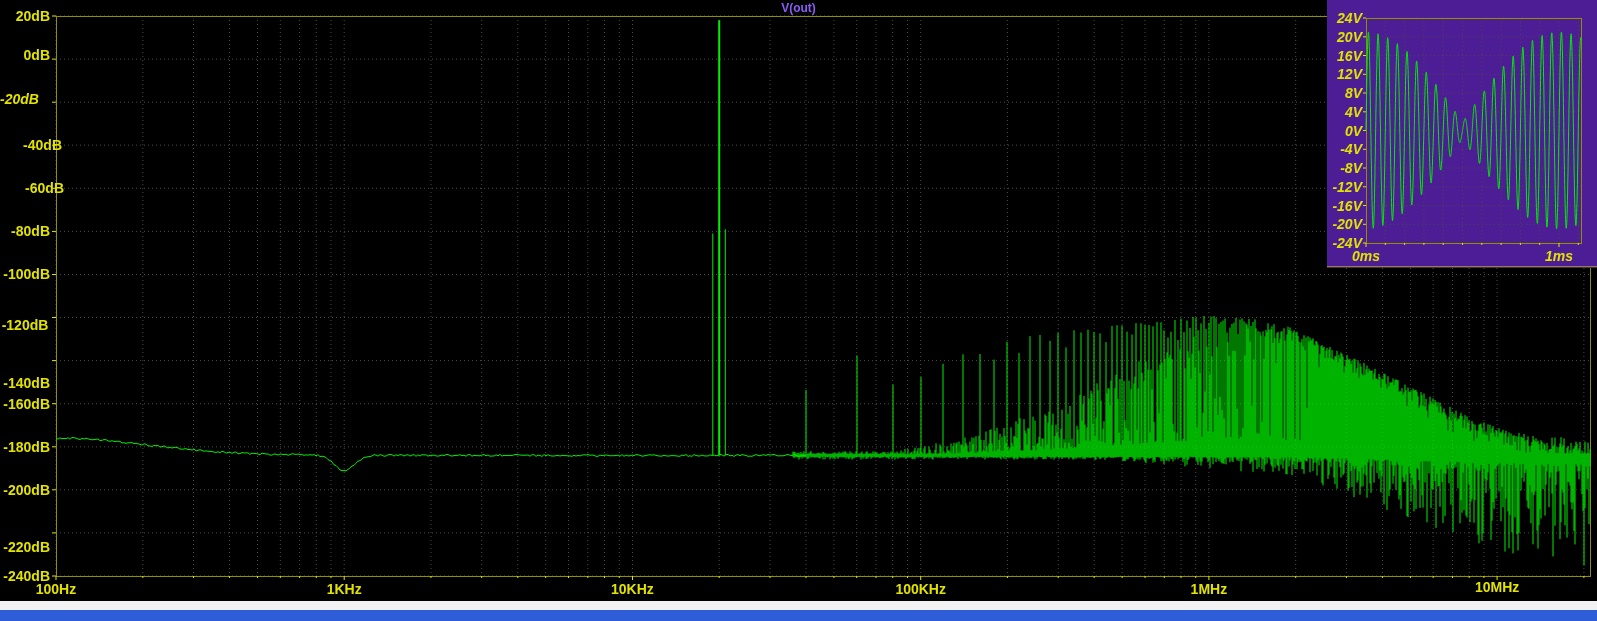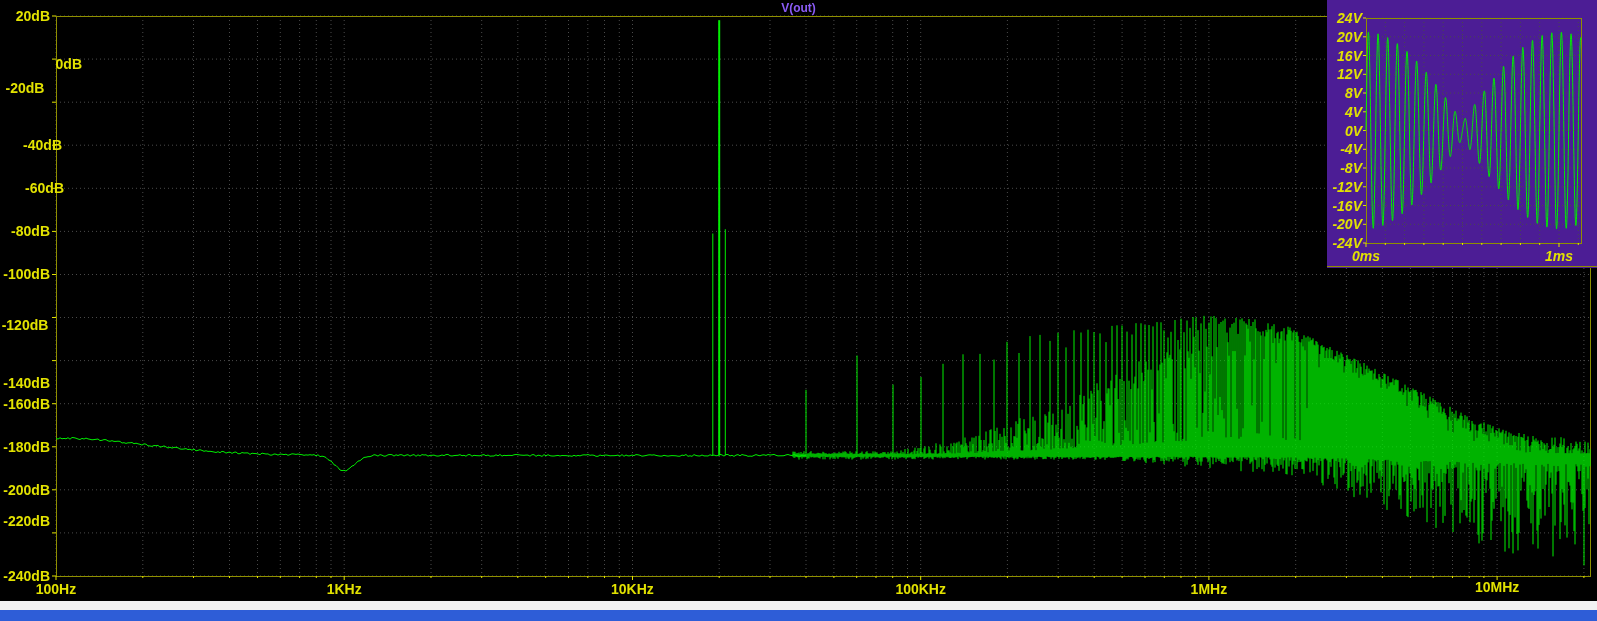--- a/index.html
+++ b/index.html
@@ -27,32 +27,32 @@
         <rect x="56.5" y="16.5" width="1534" height="560" stroke="#8f8f00" fill="none" stroke-width="1"></rect>
         <path d="M52 16.0L56 16.0M52 59.1L56 59.1M52 102.2L56 102.2M52 145.2L56 145.2M52 188.3L56 188.3M52 231.4L56 231.4M52 274.5L56 274.5M52 317.5L56 317.5M52 360.6L56 360.6M52 403.7L56 403.7M52 446.8L56 446.8M52 489.8L56 489.8M52 532.9L56 532.9M52 576.0L56 576.0M56.0 576L56.0 580M142.8 576L142.8 578M193.5 576L193.5 578M229.5 576L229.5 578M257.5 576L257.5 578M280.3 576L280.3 578M299.6 576L299.6 578M316.3 576L316.3 578M331.0 576L331.0 578M344.2 576L344.2 580M431.0 576L431.0 578M481.7 576L481.7 578M517.8 576L517.8 578M545.7 576L545.7 578M568.5 576L568.5 578M587.8 576L587.8 578M604.5 576L604.5 578M619.3 576L619.3 578M632.5 576L632.5 580M719.2 576L719.2 578M770.0 576L770.0 578M806.0 576L806.0 578M833.9 576L833.9 578M856.7 576L856.7 578M876.0 576L876.0 578M892.7 576L892.7 578M907.5 576L907.5 578M920.7 576L920.7 580M1007.4 576L1007.4 578M1058.2 576L1058.2 578M1094.2 576L1094.2 578M1122.1 576L1122.1 578M1145.0 576L1145.0 578M1164.3 576L1164.3 578M1181.0 576L1181.0 578M1195.7 576L1195.7 578M1208.9 576L1208.9 580M1295.7 576L1295.7 578M1346.4 576L1346.4 578M1382.4 576L1382.4 578M1410.4 576L1410.4 578M1433.2 576L1433.2 578M1452.5 576L1452.5 578M1469.2 576L1469.2 578M1483.9 576L1483.9 578M1497.1 576L1497.1 580M1583.9 576L1583.9 578" stroke="#e2e200" stroke-width="1" fill="none"></path>
         <path d="M56 438.4L58 439.1L60 437.8L62 438.8L64 438.4L66 438.8L68 437.7L70 439.2L72 437.5L74 437.7L76 438.2L78 439.0L80 439.5L82 438.4L84 439.0L86 438.1L88 438.9L90 439.3L92 439.8L94 439.6L96 439.3L98 439.0L100 440.6L102 440.3L104 439.6L106 439.7L108 440.9L110 441.3L112 440.7L114 441.4L116 441.4L118 441.2L120 441.4L122 443.0L124 442.7L126 443.4L128 442.8L130 442.8L132 442.5L134 443.7L136 443.2L138 443.8L140 444.3L142 445.1L144 443.8L146 444.2L148 445.8L150 446.0L152 446.4L154 445.5L156 445.7L158 445.4L160 447.1L162 446.7L164 445.9L166 446.9L168 448.0L170 447.2L172 448.1L174 447.4L176 447.3L178 447.8L180 449.0L182 449.2L184 449.0L186 448.6L188 449.6L190 449.2L192 450.2L194 449.0L196 450.8L198 450.3L200 449.7L202 450.4L204 451.3L206 450.8L208 451.4L210 451.3L212 451.6L214 452.0L216 452.5L218 451.7L220 452.7L222 451.3L224 451.8L226 453.1L228 452.4L230 452.1L232 453.4L234 452.3L236 452.0L238 453.7L240 453.7L242 452.5L244 453.0L246 452.9L248 452.9L250 454.4L252 453.2L254 453.5L256 453.6L258 454.0L260 454.7L262 453.1L264 453.6L266 454.0L268 453.9L270 455.1L272 455.1L274 454.0L276 454.2L278 455.1L280 454.1L282 454.2L284 454.6L286 454.2L288 455.3L290 454.6L292 453.8L294 454.0L296 454.4L298 454.0L300 454.5L302 454.7L304 455.3L306 454.9L308 455.1L310 454.7L312 455.1L314 454.6L316 455.8L318 454.7L320 456.6L322 456.2L324 456.6L326 457.5L328 459.6L330 460.6L332 461.9L334 464.8L336 465.5L338 467.5L340 470.0L342 470.6L344 470.3L346 471.0L348 469.4L350 467.9L352 466.0L354 465.4L356 463.2L358 461.1L360 460.7L362 459.0L364 457.4L366 457.2L368 456.7L370 456.6L372 455.9L374 454.7L376 455.1L378 456.1L380 454.6L382 455.2L384 456.2L386 456.0L388 454.8L390 454.5L392 454.7L394 456.1L396 454.8L398 455.5L400 454.7L402 454.8L404 456.0L406 455.1L408 454.7L410 456.1L412 455.1L414 454.6L416 456.3L418 454.8L420 456.0L422 454.6L424 455.0L426 454.8L428 456.1L430 455.4L432 455.3L434 455.1L436 455.9L438 456.1L440 455.7L442 455.0L444 455.6L446 454.6L448 454.4L450 455.7L452 456.0L454 455.6L456 455.4L458 455.3L460 454.7L462 455.7L464 455.3L466 456.2L468 454.7L470 454.6L472 456.2L474 455.3L476 455.6L478 455.7L480 455.8L482 455.0L484 454.6L486 455.8L488 455.0L490 456.2L492 456.0L494 456.0L496 454.8L498 455.8L500 454.5L502 456.1L504 455.3L506 455.6L508 455.4L510 455.4L512 455.5L514 454.8L516 454.5L518 454.7L520 455.0L522 455.2L524 455.3L526 455.1L528 455.1L530 456.2L532 454.7L534 454.7L536 456.3L538 455.2L540 455.5L542 456.4L544 454.6L546 455.8L548 454.7L550 455.7L552 456.0L554 456.0L556 455.7L558 455.4L560 456.0L562 455.5L564 455.6L566 455.6L568 455.9L570 455.9L572 456.3L574 455.3L576 456.1L578 455.4L580 455.9L582 455.1L584 454.8L586 455.0L588 454.5L590 455.3L592 455.0L594 455.3L596 456.3L598 456.3L600 455.0L602 455.7L604 455.3L606 455.0L608 455.3L610 455.8L612 455.7L614 455.7L616 455.5L618 455.1L620 456.2L622 454.6L624 456.3L626 455.0L628 455.9L630 455.8L632 455.0L634 455.6L636 454.6L638 454.8L640 455.3L642 456.2L644 455.9L646 455.5L648 455.0L650 454.8L652 455.1L654 454.8L656 455.4L658 455.8L660 456.1L662 456.1L664 455.3L666 455.8L668 456.1L670 455.8L672 455.6L674 455.7L676 455.8L678 456.2L680 456.2L682 455.1L684 455.5L686 454.5L688 456.3L690 455.8L692 456.3L694 454.6L696 455.5L698 455.9L700 456.0L702 455.0L704 455.9L706 455.9L708 456.0L710 454.8L712 455.5L714 455.0L716 455.8L718 455.5L720 454.4L722 454.9L724 456.1L726 454.5L728 454.5L730 455.9L732 455.3L734 456.4L736 455.1L738 454.6L740 455.8L742 454.5L744 455.1L746 455.4L748 456.3L750 456.1L752 456.3L754 455.4L756 454.6L758 455.3L760 455.8L762 455.0L764 454.8L766 455.4L768 454.5L770 455.0L772 454.8L774 454.4L776 455.3L778 455.9L780 455.8L782 455.8L784 455.7L786 454.9L788 454.5L790 455.2L792 455.5L794 454.5L796 455.5L798 456.1L800 456.3L802 455.0L804 456.0L806 455.0" stroke="#00ef00" stroke-width="1" fill="none"></path>
         <path d="M793 451.6L793 456.9M794 451.8L794 457.9M795 451.8L795 457.6M796 453.6L796 456.8M797 453.1L797 457.0M798 453.4L798 457.5M799 452.5L799 459.6M800 454.0L800 457.3M801 452.0L801 457.0M802 454.1L802 458.6M803 453.1L803 457.1M804 451.2L804 457.3M805 454.1L805 457.2M806 389.8L806 456.8M807 453.9L807 459.3M808 453.2L808 458.2M809 453.4L809 458.5M810 452.1L810 456.6M811 451.1L811 457.4M812 453.5L812 457.2M813 453.5L813 456.8M814 453.5L814 457.7M815 453.9L815 457.2M816 453.6L816 457.5M817 453.4L817 456.9M818 452.8L818 457.6M819 453.1L819 457.9M820 453.3L820 458.5M821 453.5L821 456.9M822 453.6L822 456.7M823 451.8L823 459.3M824 452.6L824 456.5M825 453.5L825 459.3M826 453.2L826 457.0M827 453.9L827 457.0M828 454.2L828 457.3M829 453.4L829 456.7M830 453.9L830 459.4M831 453.9L831 457.8M832 453.5L832 456.9M833 453.3L833 458.8M834 453.3L834 457.6M835 452.6L835 459.1M836 453.8L836 456.5M837 453.2L837 457.5M838 453.6L838 458.8M839 451.8L839 457.2M840 453.4L840 457.1M841 452.8L841 456.8M842 453.3L842 457.5M843 451.6L843 456.9M844 452.5L844 457.5M845 451.2L845 457.1M846 452.1L846 458.7M847 453.6L847 456.8M848 453.5L848 458.4M849 454.0L849 459.1M850 451.3L850 457.5M851 453.1L851 457.3M852 452.5L852 459.6M853 454.2L853 458.6M854 453.7L854 457.9M855 453.8L855 457.6M856 451.3L856 457.1M857 355.5L857 457.2M858 453.9L858 456.5M859 453.8L859 457.1M860 453.2L860 457.1M861 452.8L861 459.6M862 451.5L862 457.2M863 453.7L863 458.7M864 454.2L864 457.5M865 453.8L865 456.5M866 452.1L866 459.1M867 451.2L867 457.8M868 453.2L868 458.6M869 453.7L869 456.9M870 453.3L870 456.6M871 453.4L871 458.7M872 453.7L872 457.5M873 451.4L873 457.2M874 453.5L874 456.6M875 451.5L875 457.6M876 453.1L876 457.5M877 452.4L877 456.9M878 453.9L878 457.4M879 454.1L879 457.4M880 453.6L880 458.1M881 453.1L881 457.7M882 453.5L882 457.2M883 452.0L883 457.6M884 452.4L884 456.9M885 452.2L885 456.6M886 453.7L886 457.3M887 454.2L887 457.7M888 452.1L888 457.7M889 454.0L889 459.1M890 453.2L890 456.8M891 451.5L891 456.5M892 453.0L892 459.3M893 384.6L893 457.5M894 453.4L894 457.0M895 452.4L895 459.6M896 453.9L896 456.9M897 451.5L897 457.6M898 453.1L898 458.8M899 453.8L899 457.2M900 453.1L900 457.8M901 450.4L901 457.3M902 453.7L902 457.2M903 451.9L903 457.1M904 453.5L904 457.9M905 449.0L905 457.2M906 454.2L906 459.2M907 453.6L907 457.7M908 448.8L908 457.3M909 454.1L909 457.6M910 453.3L910 457.1M911 452.5L911 457.4M912 451.8L912 458.8M913 454.2L913 459.1M914 450.5L914 458.2M915 447.7L915 459.2M916 453.9L916 457.1M917 451.0L917 456.6M918 448.1L918 457.7M919 453.4L919 457.2M920 448.1L920 456.5M921 377.0L921 457.4M922 452.2L922 457.1M923 453.6L923 456.7M924 448.4L924 458.9M925 446.3L925 458.2M926 453.7L926 457.7M927 453.6L927 457.3M928 453.2L928 456.9M929 446.7L929 458.6M930 449.7L930 457.0M931 452.8L931 457.5M932 453.9L932 458.8M933 453.2L933 459.5M934 453.7L934 456.8M935 449.9L935 457.1M936 443.3L936 456.7M937 453.7L937 457.5M938 453.8L938 457.6M939 453.1L939 456.8M940 444.4L940 458.2M941 446.6L941 456.5M942 453.6L942 457.4M943 363.8L943 458.3M944 451.4L944 457.2M945 453.3L945 458.1M946 453.1L946 456.8M947 446.3L947 457.3M948 450.5L948 456.8M949 450.3L949 457.6M950 452.4L950 458.0M951 443.5L951 458.0M952 453.4L952 456.9M953 446.4L953 457.7M954 442.8L954 457.7M955 453.4L955 457.5M956 443.5L956 457.0M957 442.4L957 457.4M958 452.7L958 459.1M959 441.5L959 456.5M960 452.9L960 457.4M961 444.5L961 457.8M962 444.8L962 457.7M963 354.3L963 457.3M964 447.2L964 457.5M965 437.5L965 457.2M966 443.2L966 457.0M967 445.5L967 459.2M968 451.4L968 457.6M969 452.4L969 457.2M970 441.5L970 457.2M971 451.3L971 457.0M972 437.5L972 456.9M973 444.1L973 456.8M974 437.7L974 457.2M975 452.9L975 456.6M976 436.2L976 458.3M977 452.7L977 456.8M978 451.1L978 457.0M979 435.8L979 457.4M980 353.9L980 457.0M981 440.0L981 456.7M982 451.9L982 457.3M983 450.2L983 458.1M984 440.0L984 456.7M985 451.0L985 459.5M986 431.5L986 457.6M987 446.4L987 456.7M988 452.2L988 458.1M989 443.6L989 457.2M990 430.0L990 456.8M991 429.3L991 457.4M992 443.3L992 457.5M993 451.3L993 457.3M994 359.6L994 458.0M995 431.0L995 457.3M996 450.9L996 457.2M997 427.7L997 458.2M998 449.0L998 457.3M999 440.0L999 457.0M1000 433.8L1000 458.1M1001 450.8L1001 459.4M1002 436.8L1002 456.5M1003 450.8L1003 457.5M1004 428.1L1004 458.7M1005 436.0L1005 456.6M1006 442.9L1006 459.4M1007 341.8L1007 457.3M1008 446.8L1008 457.1M1009 450.4L1009 458.2M1010 447.6L1010 457.0M1011 427.4L1011 457.6M1012 443.0L1012 456.7M1013 446.7L1013 458.0M1014 436.1L1014 459.6M1015 436.5L1015 458.4M1016 421.3L1016 457.5M1017 437.8L1017 459.2M1018 423.9L1018 458.6M1019 353.0L1019 456.8M1020 418.2L1020 457.1M1021 450.3L1021 457.9M1022 450.7L1022 457.9M1023 450.4L1023 457.4M1024 419.2L1024 458.7M1025 430.6L1025 458.0M1026 433.4L1026 456.9M1027 444.6L1027 458.3M1028 428.2L1028 456.7M1029 428.5L1029 458.2M1030 336.1L1030 457.3M1031 450.4L1031 458.2M1032 449.8L1032 457.4M1033 416.8L1033 456.5M1034 445.9L1034 457.7M1035 420.6L1035 459.6M1036 450.2L1036 457.1M1037 443.9L1037 458.8M1038 443.0L1038 457.0M1039 436.9L1039 456.5M1040 334.9L1040 457.0M1041 446.9L1041 457.2M1042 438.3L1042 457.3M1043 438.9L1043 459.2M1044 448.7L1044 459.0M1045 414.3L1045 458.5M1046 415.9L1046 459.1M1047 444.3L1047 456.5M1048 422.6L1048 456.8M1049 411.7L1049 457.2M1050 340.9L1050 457.1M1051 449.5L1051 458.8M1052 424.9L1052 457.2M1053 413.6L1053 457.4M1054 448.3L1054 459.6M1055 436.0L1055 457.8M1056 424.6L1056 457.6M1057 432.6L1057 456.5M1058 332.8L1058 456.9M1059 437.6L1059 458.8M1060 448.3L1060 457.0M1061 428.9L1061 457.3M1062 409.7L1062 459.0M1063 448.2L1063 457.6M1064 439.2L1064 457.4M1065 442.7L1065 457.6M1066 347.4L1066 457.5M1067 448.5L1067 457.1M1068 413.8L1068 457.5M1069 442.8L1069 459.2M1070 405.9L1070 457.0M1071 446.7L1071 457.3M1072 438.7L1072 457.9M1073 448.1L1073 459.6M1074 330.3L1074 458.9M1075 446.8L1075 457.3M1076 447.6L1076 458.9M1077 425.9L1077 457.5M1078 429.7L1078 457.8M1079 443.8L1079 456.9M1080 394.9L1080 458.4M1081 332.5L1081 457.2M1082 420.6L1082 456.8M1083 404.1L1083 459.0M1084 395.9L1084 457.8M1085 424.6L1085 459.2M1086 440.4L1086 457.4M1087 427.4L1087 457.4M1088 329.7L1088 457.4M1089 398.6L1089 457.5M1090 440.9L1090 457.8M1091 390.8L1091 457.9M1092 393.6L1092 457.1M1093 423.9L1093 457.6M1094 332.1L1094 457.0M1095 436.1L1095 459.7M1096 417.7L1096 459.5M1097 383.3L1097 456.5M1098 390.2L1098 457.0M1099 440.6L1099 457.5M1100 333.4L1100 459.1M1101 400.8L1101 458.4M1102 441.6L1102 457.4M1103 428.9L1103 457.5M1104 421.2L1104 457.1M1105 442.9L1105 459.8M1106 342.1L1106 457.6M1107 393.4L1107 457.9M1108 388.3L1108 457.1M1109 388.5L1109 456.6M1110 405.3L1110 457.4M1111 380.6L1111 457.9M1112 325.9L1112 457.4M1113 445.3L1113 457.9M1114 443.4L1114 457.6M1115 388.1L1115 457.3M1116 374.8L1116 457.5M1117 325.3L1117 456.9M1118 399.0L1118 457.1M1119 432.8L1119 457.1M1120 379.0L1120 456.5M1121 445.0L1121 457.0M1122 325.5L1122 456.5M1123 440.2L1123 460.8M1124 381.1L1124 460.9M1125 420.3L1125 461.0M1126 427.8L1126 459.6M1127 331.6L1127 458.3M1128 431.0L1128 459.4M1129 380.7L1129 457.4M1130 440.7L1130 456.9M1131 389.1L1131 457.0M1132 334.5L1132 457.0M1133 444.1L1133 458.4M1134 383.5L1134 461.3M1135 376.6L1135 460.6M1136 323.2L1136 459.0M1137 429.8L1137 457.5M1138 388.4L1138 459.6M1139 361.4L1139 457.5M1140 443.8L1140 459.8M1141 323.3L1141 457.6M1142 372.7L1142 457.1M1143 442.9L1143 457.4M1144 381.1L1144 459.7M1145 324.9L1145 461.6M1146 361.5L1146 463.1M1147 442.6L1147 458.2M1148 369.7L1148 457.6M1149 325.0L1149 459.0M1150 432.3L1150 458.0M1151 369.6L1151 458.1M1152 389.4L1152 457.5M1153 326.4L1153 462.6M1154 422.0L1154 460.0M1155 442.1L1155 462.1M1156 441.0L1156 457.1M1157 322.1L1157 456.7M1158 370.4L1158 457.1M1159 413.4L1159 457.3M1160 364.5L1160 457.6M1161 322.3L1161 461.1M1162 362.7L1162 458.4M1163 442.4L1163 460.9M1164 330.4L1164 464.1M1165 358.7L1165 458.3M1166 378.3L1166 460.3M1167 352.3L1167 460.7M1168 337.5L1168 456.9M1169 357.7L1169 461.4M1170 354.9L1170 457.1M1171 331.8L1171 459.0M1172 359.2L1172 459.0M1173 423.9L1173 461.5M1174 431.3L1174 456.7M1175 320.0L1175 459.6M1176 440.9L1176 457.3M1177 432.7L1177 456.9M1178 340.0L1178 459.3M1179 441.1L1179 457.2M1180 349.4L1180 458.0M1181 318.6L1181 456.6M1182 441.2L1182 457.7M1183 438.9L1183 461.8M1184 332.2L1184 458.8M1185 368.3L1185 466.4M1186 440.8L1186 457.2M1187 320.5L1187 464.7M1188 351.3L1188 460.0M1189 357.8L1189 458.6M1190 327.9L1190 456.5M1191 378.8L1191 456.9M1192 353.7L1192 456.9M1193 317.0L1193 457.6M1194 336.8L1194 456.9M1195 367.3L1195 456.8M1196 317.5L1196 459.5M1197 427.7L1197 461.8M1198 330.2L1198 464.9M1199 350.7L1199 457.7M1200 373.1L1200 461.6M1201 323.4L1201 465.7M1202 436.8L1202 461.6M1203 412.9L1203 457.4M1204 315.9L1204 457.3M1205 391.5L1205 457.3M1206 328.8L1206 457.1M1207 346.7L1207 458.5M1208 431.2L1208 462.3M1209 322.6L1209 459.8M1210 374.3L1210 467.9M1211 316.5L1211 456.9M1212 356.3L1212 457.6M1213 431.8L1213 464.2M1214 316.0L1214 457.5M1215 398.5L1215 457.6M1216 318.1L1216 462.1M1217 347.1L1217 457.7M1218 415.0L1218 459.2M1219 323.9L1219 461.0M1220 397.0L1220 458.7M1221 322.0L1221 462.0M1222 410.1L1222 463.5M1223 320.6L1223 462.9M1224 418.5L1224 464.0M1225 318.5L1225 458.9M1226 437.4L1226 464.3M1227 332.6L1227 457.2M1228 342.2L1228 457.8M1229 355.7L1229 457.5M1230 327.6L1230 462.2M1231 437.0L1231 457.5M1232 324.0L1232 460.8M1233 351.1L1233 462.1M1234 322.7L1234 457.7M1235 351.1L1235 456.8M1236 318.0L1236 458.1M1237 408.8L1237 460.5M1238 333.9L1238 459.2M1239 438.7L1239 461.1M1240 319.5L1240 457.4M1241 436.8L1241 471.2M1242 318.4L1242 461.2M1243 428.3L1243 457.4M1244 321.3L1244 457.3M1245 355.4L1245 458.8M1246 323.4L1246 457.3M1247 324.8L1247 459.8M1248 328.7L1248 456.9M1249 319.0L1249 457.9M1250 341.6L1250 463.8M1251 326.0L1251 462.4M1252 405.4L1252 461.3M1253 322.0L1253 471.8M1254 359.4L1254 457.2M1255 319.4L1255 459.6M1256 328.3L1256 460.2M1257 433.3L1257 469.0M1258 331.2L1258 457.6M1259 433.5L1259 467.3M1260 331.8L1260 457.0M1261 335.5L1261 457.7M1262 421.8L1262 469.2M1263 331.3L1263 459.2M1264 359.0L1264 471.5M1265 336.4L1265 464.8M1266 329.9L1266 456.9M1267 332.2L1267 463.5M1268 323.3L1268 457.7M1269 329.5L1269 457.3M1270 435.5L1270 459.4M1271 329.3L1271 464.7M1272 326.2L1272 466.7M1273 343.0L1273 471.8M1274 324.2L1274 458.7M1275 338.2L1275 467.6M1276 363.1L1276 459.0M1277 333.2L1277 464.7M1278 331.8L1278 466.0M1279 343.1L1279 470.8M1280 338.7L1280 459.1M1281 331.6L1281 464.8M1282 331.2L1282 457.6M1283 438.1L1283 468.6M1284 328.2L1284 460.4M1285 340.5L1285 457.8M1286 439.9L1286 474.0M1287 334.4L1287 474.4M1288 326.7L1288 457.4M1289 330.0L1289 466.5M1290 327.5L1290 460.6M1291 330.8L1291 457.4M1292 340.4L1292 475.2M1293 332.4L1293 464.6M1294 330.4L1294 460.9M1295 438.4L1295 468.8M1296 332.7L1296 457.7M1297 331.7L1297 469.2M1298 336.1L1298 462.2M1299 341.8L1299 459.8M1300 440.1L1300 462.0M1301 342.4L1301 461.5M1302 339.1L1302 469.0M1303 346.4L1303 469.3M1304 335.3L1304 473.8M1305 350.3L1305 459.9M1306 337.5L1306 461.1M1307 408.1L1307 461.4M1308 336.3L1308 457.7M1309 341.6L1309 458.5M1310 337.5L1310 472.3M1311 340.5L1311 458.3M1312 339.8L1312 459.0M1313 338.3L1313 470.9M1314 344.7L1314 462.8M1315 345.5L1315 457.7M1316 341.0L1316 462.7M1317 341.9L1317 475.5M1318 344.6L1318 460.1M1319 367.3L1319 465.4M1320 354.1L1320 458.0M1321 346.1L1321 461.1M1322 345.1L1322 482.9M1323 347.7L1323 485.4M1324 346.9L1324 459.4M1325 358.0L1325 458.2M1326 350.6L1326 458.8M1327 348.0L1327 460.4M1328 358.1L1328 478.9M1329 349.4L1329 474.8M1330 347.0L1330 462.1M1331 358.1L1331 466.8M1332 350.1L1332 459.2M1333 358.9L1333 458.6M1334 360.1L1334 477.5M1335 356.3L1335 484.1M1336 356.3L1336 461.0M1337 350.9L1337 488.7M1338 362.4L1338 458.3M1339 354.8L1339 462.1M1340 358.6L1340 467.2M1341 352.5L1341 477.6M1342 354.1L1342 458.4M1343 356.9L1343 475.2M1344 372.5L1344 473.4M1345 366.2L1345 463.3M1346 360.0L1346 458.5M1347 355.1L1347 460.0M1348 358.8L1348 490.6M1349 360.3L1349 487.9M1350 359.1L1350 462.9M1351 364.0L1351 471.1M1352 361.0L1352 487.0M1353 372.7L1353 465.8M1354 358.7L1354 497.1M1355 359.3L1355 469.0M1356 372.7L1356 466.1M1357 368.1L1357 482.7M1358 360.3L1358 480.4M1359 377.8L1359 471.5M1360 363.4L1360 494.7M1361 366.7L1361 486.7M1362 373.8L1362 467.3M1363 375.4L1363 486.3M1364 363.0L1364 473.7M1365 374.8L1365 464.9M1366 369.2L1366 475.4M1367 365.6L1367 497.7M1368 372.8L1368 462.4M1369 368.6L1369 459.2M1370 370.7L1370 483.5M1371 370.9L1371 492.8M1372 370.4L1372 466.2M1373 379.7L1373 459.4M1374 373.5L1374 482.6M1375 368.9L1375 460.1M1376 378.7L1376 461.4M1377 378.7L1377 472.9M1378 380.2L1378 460.1M1379 374.0L1379 478.6M1380 377.0L1380 470.6M1381 387.7L1381 492.4M1382 378.7L1382 476.0M1383 379.5L1383 461.0M1384 373.6L1384 504.4M1385 374.2L1385 460.3M1386 383.7L1386 459.8M1387 388.7L1387 509.9M1388 376.2L1388 459.8M1389 386.4L1389 496.2M1390 382.4L1390 489.6M1391 382.6L1391 461.2M1392 382.2L1392 465.1M1393 378.5L1393 483.7M1394 385.1L1394 475.8M1395 380.1L1395 465.6M1396 379.4L1396 489.7M1397 380.2L1397 461.8M1398 380.2L1398 464.7M1399 391.8L1399 499.5M1400 390.8L1400 495.2M1401 391.7L1401 508.9M1402 388.2L1402 465.5M1403 394.9L1403 477.3M1404 392.3L1404 482.0M1405 384.6L1405 481.1M1406 390.1L1406 474.5M1407 406.0L1407 516.0M1408 387.5L1408 517.1M1409 391.6L1409 466.7M1410 392.3L1410 473.4M1411 390.2L1411 501.6M1412 400.7L1412 477.9M1413 388.5L1413 484.9M1414 390.4L1414 511.4M1415 390.2L1415 489.2M1416 389.9L1416 508.9M1417 392.1L1417 467.8M1418 396.3L1418 469.1M1419 407.7L1419 480.3M1420 405.2L1420 507.9M1421 392.1L1421 461.8M1422 395.1L1422 495.3M1423 405.8L1423 507.6M1424 393.5L1424 461.2M1425 406.6L1425 482.5M1426 398.9L1426 461.0M1427 410.5L1427 522.2M1428 417.8L1428 461.4M1429 404.6L1429 473.3M1430 396.7L1430 461.2M1431 401.4L1431 508.0M1432 403.7L1432 488.6M1433 398.3L1433 489.6M1434 404.4L1434 466.2M1435 400.0L1435 481.1M1436 402.1L1436 527.9M1437 406.6L1437 473.9M1438 402.2L1438 486.5M1439 412.4L1439 486.0M1440 402.7L1440 506.7M1441 406.5L1441 469.0M1442 413.8L1442 482.0M1443 411.8L1443 522.9M1444 408.5L1444 473.0M1445 413.1L1445 515.9M1446 415.2L1446 473.7M1447 419.3L1447 464.8M1448 430.6L1448 468.9M1449 416.9L1449 483.2M1450 406.8L1450 462.0M1451 420.6L1451 504.6M1452 411.7L1452 468.2M1453 432.4L1453 532.0M1454 413.7L1454 468.1M1455 417.9L1455 464.6M1456 410.6L1456 467.4M1457 420.8L1457 461.9M1458 418.4L1458 488.4M1459 419.4L1459 462.2M1460 415.6L1460 523.3M1461 412.6L1461 500.2M1462 416.0L1462 512.7M1463 427.8L1463 472.6M1464 419.8L1464 510.0M1465 415.2L1465 463.5M1466 428.5L1466 515.6M1467 416.5L1467 517.6M1468 422.6L1468 467.2M1469 420.5L1469 484.3M1470 431.6L1470 522.3M1471 430.3L1471 501.6M1472 421.0L1472 498.8M1473 423.7L1473 462.9M1474 440.9L1474 522.7M1475 424.5L1475 500.0M1476 430.3L1476 467.7M1477 437.8L1477 470.4M1478 430.6L1478 534.8M1479 424.8L1479 543.4M1480 424.1L1480 470.6M1481 423.5L1481 464.9M1482 428.2L1482 540.7M1483 433.7L1483 533.4M1484 422.4L1484 468.3M1485 434.3L1485 479.1M1486 431.4L1486 492.9M1487 435.3L1487 480.4M1488 424.4L1488 472.4M1489 441.3L1489 463.8M1490 424.8L1490 488.8M1491 433.0L1491 540.0M1492 428.3L1492 520.7M1493 426.2L1493 502.0M1494 432.7L1494 508.8M1495 436.5L1495 468.7M1496 430.0L1496 498.7M1497 430.9L1497 466.5M1498 437.5L1498 464.3M1499 428.3L1499 491.5M1500 432.4L1500 463.1M1501 433.2L1501 521.2M1502 431.7L1502 486.7M1503 429.8L1503 507.2M1504 444.3L1504 465.9M1505 433.6L1505 551.6M1506 430.8L1506 498.5M1507 442.9L1507 463.9M1508 436.7L1508 511.4M1509 432.4L1509 548.3M1510 445.2L1510 514.9M1511 433.5L1511 465.1M1512 445.2L1512 532.1M1513 436.0L1513 553.4M1514 435.2L1514 463.3M1515 441.9L1515 517.5M1516 436.0L1516 467.9M1517 450.1L1517 533.9M1518 436.7L1518 550.4M1519 433.0L1519 532.9M1520 450.5L1520 464.6M1521 436.9L1521 490.6M1522 437.2L1522 477.8M1523 438.0L1523 463.9M1524 434.0L1524 481.7M1525 440.7L1525 473.0M1526 452.4L1526 469.3M1527 440.0L1527 500.6M1528 436.4L1528 507.7M1529 446.3L1529 508.9M1530 452.0L1530 485.2M1531 445.4L1531 523.3M1532 441.9L1532 492.5M1533 436.0L1533 544.3M1534 439.7L1534 495.0M1535 441.4L1535 491.3M1536 438.4L1536 465.1M1537 441.9L1537 530.6M1538 440.5L1538 548.6M1539 444.0L1539 524.9M1540 450.3L1540 509.1M1541 440.3L1541 518.6M1542 442.0L1542 464.8M1543 449.1L1543 489.0M1544 443.3L1544 466.5M1545 444.8L1545 515.6M1546 450.7L1546 484.7M1547 443.1L1547 471.4M1548 453.0L1548 463.9M1549 449.9L1549 507.0M1550 449.0L1550 477.9M1551 449.0L1551 472.5M1552 437.7L1552 493.6M1553 446.6L1553 556.4M1554 444.7L1554 465.9M1555 437.5L1555 525.6M1556 453.1L1556 484.8M1557 447.2L1557 471.7M1558 452.9L1558 466.1M1559 447.1L1559 471.1M1560 443.5L1560 539.1M1561 437.2L1561 522.1M1562 447.1L1562 489.1M1563 444.9L1563 492.6M1564 438.4L1564 504.6M1565 453.2L1565 525.4M1566 453.2L1566 464.3M1567 447.8L1567 537.6M1568 446.2L1568 481.8M1569 453.2L1569 482.2M1570 450.3L1570 485.6M1571 443.1L1571 502.3M1572 453.1L1572 509.4M1573 449.4L1573 502.6M1574 448.3L1574 531.1M1575 446.0L1575 544.4M1576 441.6L1576 464.3M1577 443.8L1577 466.4M1578 450.7L1578 471.3M1579 448.4L1579 479.2M1580 441.9L1580 471.0M1581 453.4L1581 464.7M1582 450.4L1582 494.1M1583 453.3L1583 510.9M1584 452.8L1584 565.4M1585 441.6L1585 508.0M1586 453.4L1586 466.7M1587 453.1L1587 489.4M1588 442.6L1588 478.6M1589 453.2L1589 524.2M1590 449.2L1590 466.3" stroke="#00ef00" stroke-width="1" fill="none"></path>
         <path d="M712.8 233.5L712.8 455.4M725.3 229.2L725.3 455.4" stroke="#00ef00" stroke-width="1" fill="none"></path>
         <path d="M719.2 20.3L719.2 455.4" stroke="#00ef00" stroke-width="2" fill="none"></path>
       </svg>
     <div id="title" style="color: #8b5cf6;">V(out)</div>
     <div id="fft-ylabels" class="lblc">
         <div class="ticklabel" style="left: 0px; top: 9px; width: 50px; text-align: right;">20dB</div>
-        <div class="ticklabel" style="left: 0px; top: 57px; width: 50px; text-align: right; padding-left: 32px;">0dB</div>
-        <div class="ticklabel" style="left: 0px; top: 81px; width: 50px; text-align: center;">-20dB</div>
+        <div class="ticklabel" style="left: 0px; top: 48px; width: 50px; text-align: right;">0dB</div>
+        <div class="ticklabel" style="left: 0px; top: 92px; width: 50px; text-align: left; font-style: italic;">-20dB</div>
         <div class="ticklabel" style="left: 0px; top: 138.231px; width: 50px; text-align: right; margin-left: 12px;">-40dB</div>
         <div class="ticklabel" style="left: 0px; top: 181.308px; width: 50px; text-align: right; padding-left: 14px;">-60dB</div>
         <div class="ticklabel" style="left: 0px; top: 224.385px; width: 50px; text-align: right;">-80dB</div>
         <div class="ticklabel" style="left: 0px; top: 267.462px; width: 50px; text-align: right;">-100dB</div>
         <div class="ticklabel" style="left: 0px; top: 318px; width: 50px; text-align: center;">-120dB</div>
         <div class="ticklabel" style="left: 0px; top: 348px; width: 50px; text-align: right; margin-top: 28px;">-140dB</div>
         <div class="ticklabel" style="left: 0px; top: 396.692px; width: 50px; text-align: right;">-160dB</div>
         <div class="ticklabel" style="left: 0px; top: 439.769px; width: 50px; text-align: right;">-180dB</div>
         <div class="ticklabel" style="left: 0px; top: 482.846px; width: 50px; text-align: right;">-200dB</div>
-        <div class="ticklabel" style="left: 0px; top: 514px; width: 50px; text-align: right;">-220dB</div>
+        <div class="ticklabel" style="left: 0px; top: 540px; width: 50px; text-align: right;">-220dB</div>
         <div class="ticklabel" style="left: 0px; top: 569px; width: 50px; text-align: right;">-240dB</div>
       </div>
     <div id="fft-xlabels" class="lblc">
         <div class="ticklabel" style="left: 16px; top: 582px; width: 80px; text-align: center;">100Hz</div>
         <div class="ticklabel" style="left: 304.226px; top: 582px; width: 80px; text-align: center;">1KHz</div>
         <div class="ticklabel" style="left: 592.451px; top: 582px; width: 80px; text-align: center;">10KHz</div>
         <div class="ticklabel" style="left: 880.677px; top: 582px; width: 80px; text-align: center;">100KHz</div>
         <div class="ticklabel" style="left: 1168.9px; top: 582px; width: 80px; text-align: center;">1MHz</div>
         <div class="ticklabel" style="left: 1457.13px; top: 580px; width: 80px; text-align: center;">10MHz</div>
       </div>

